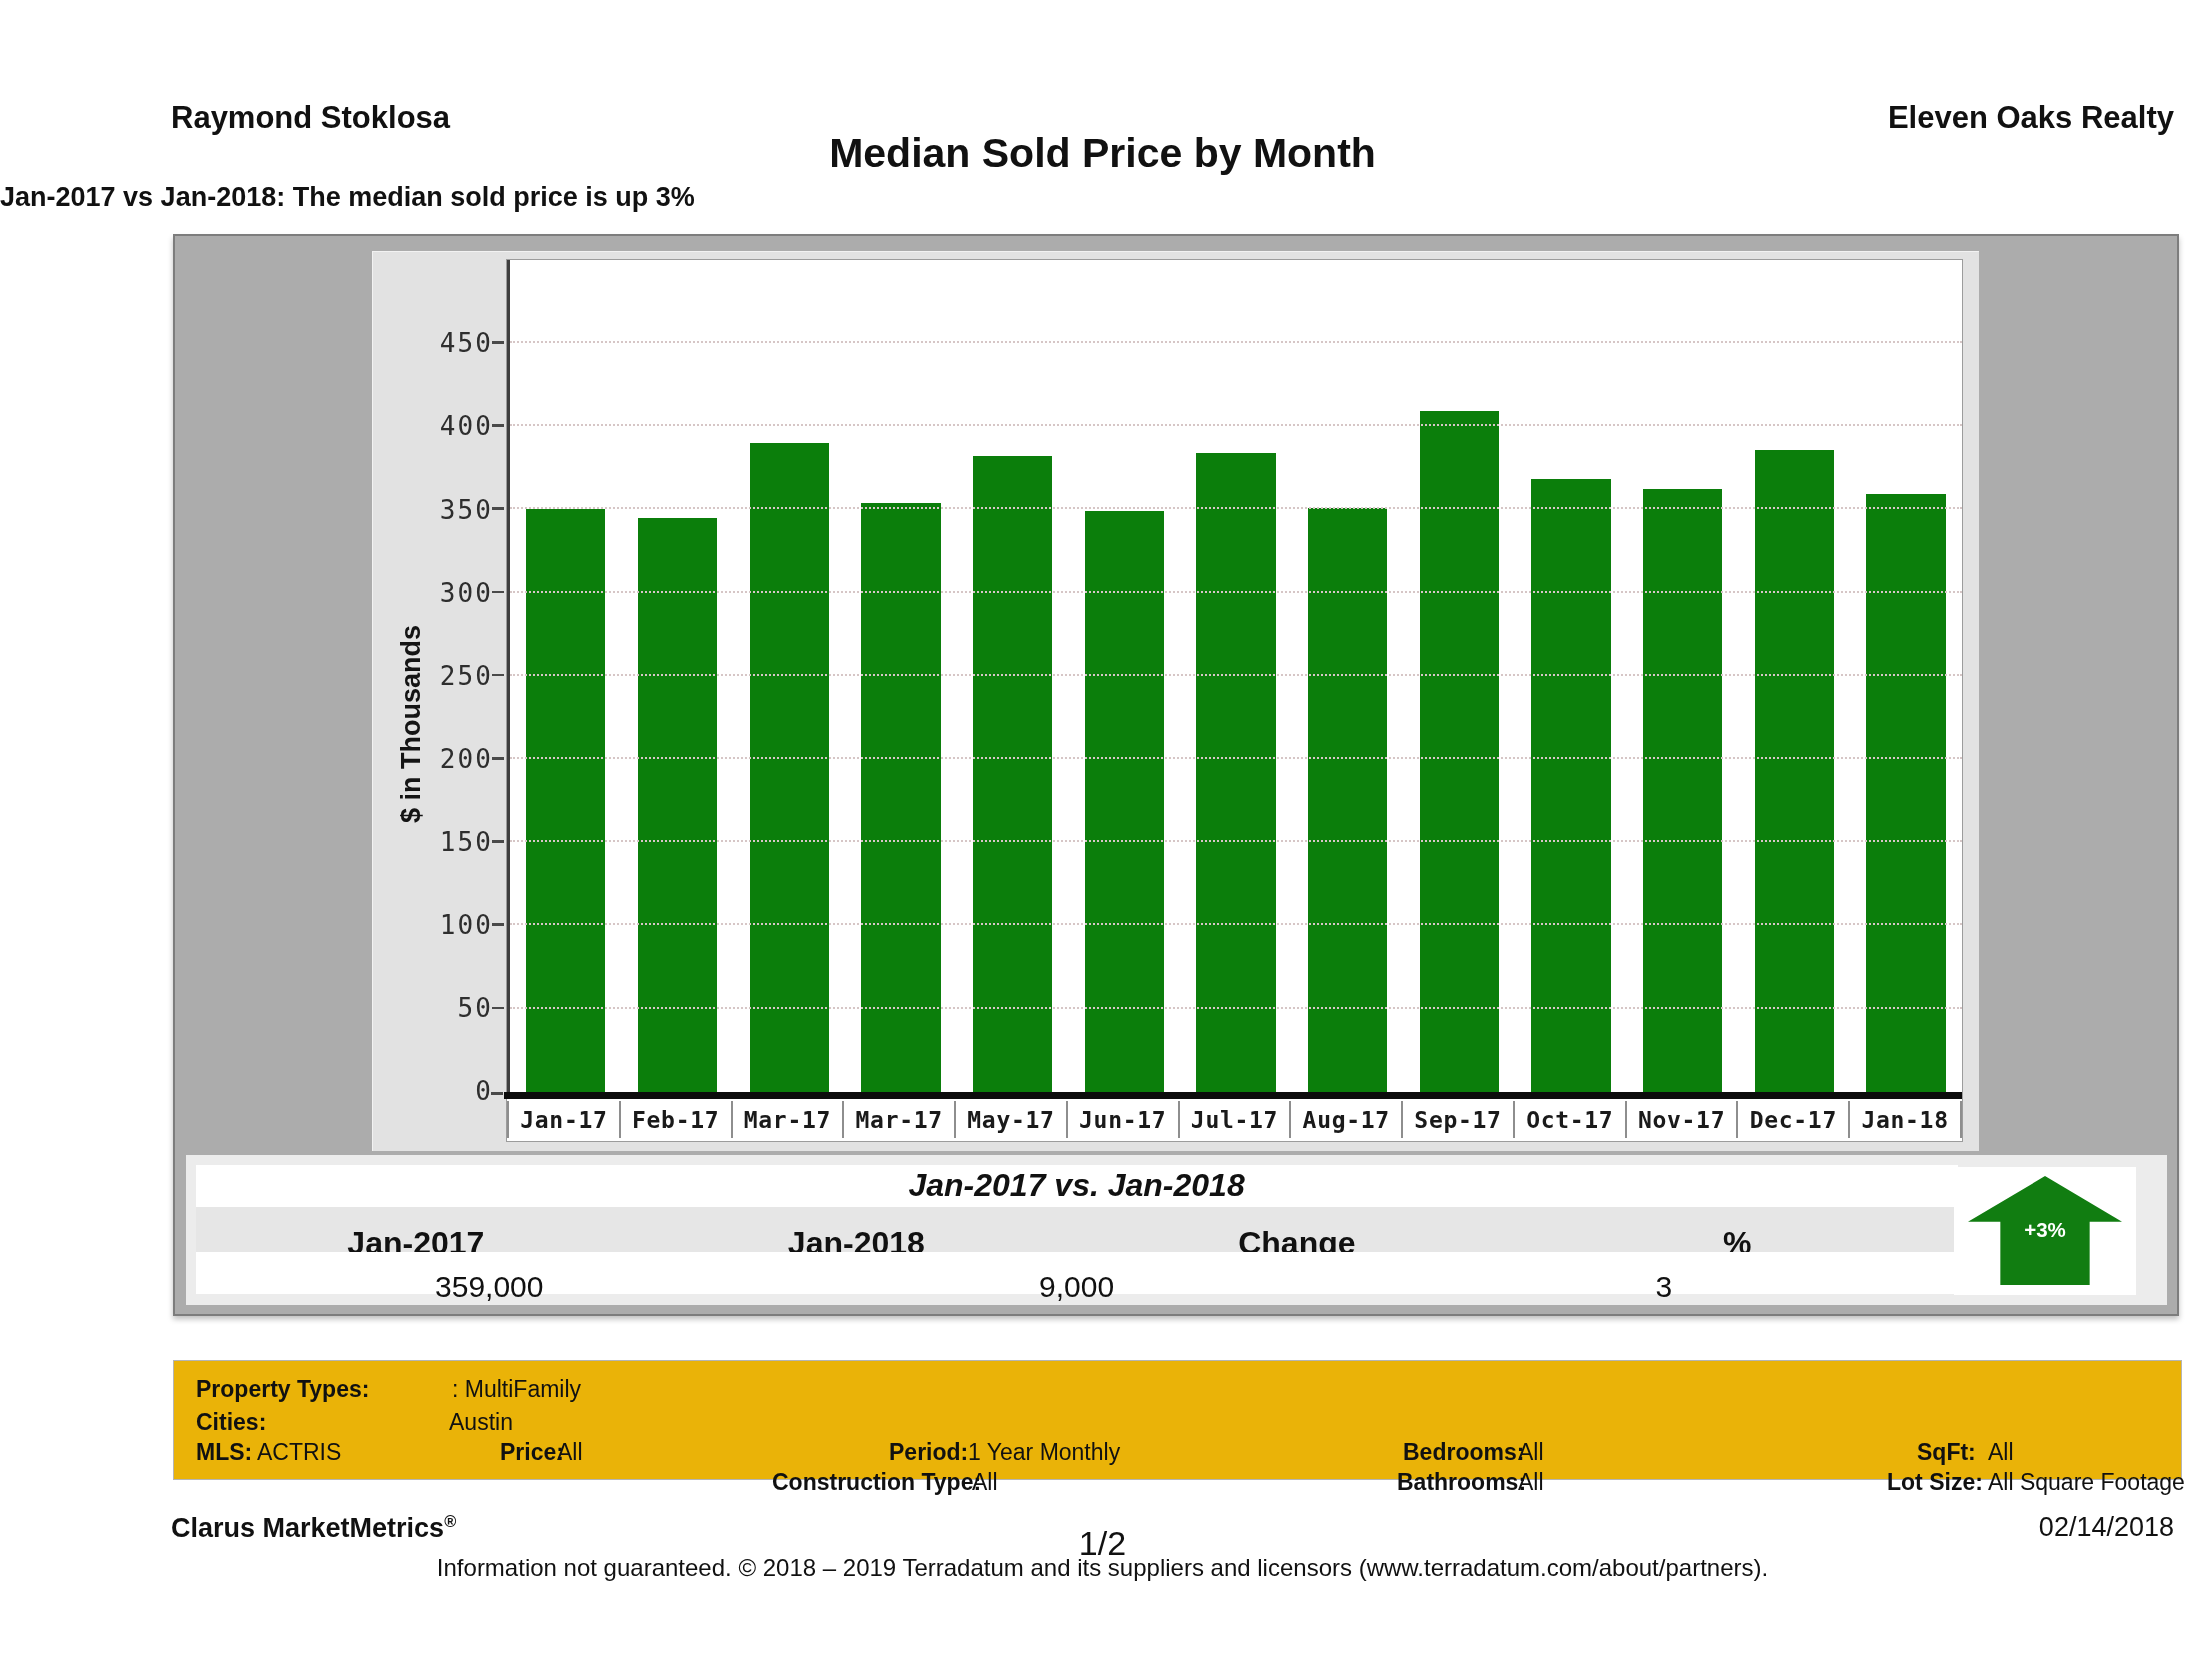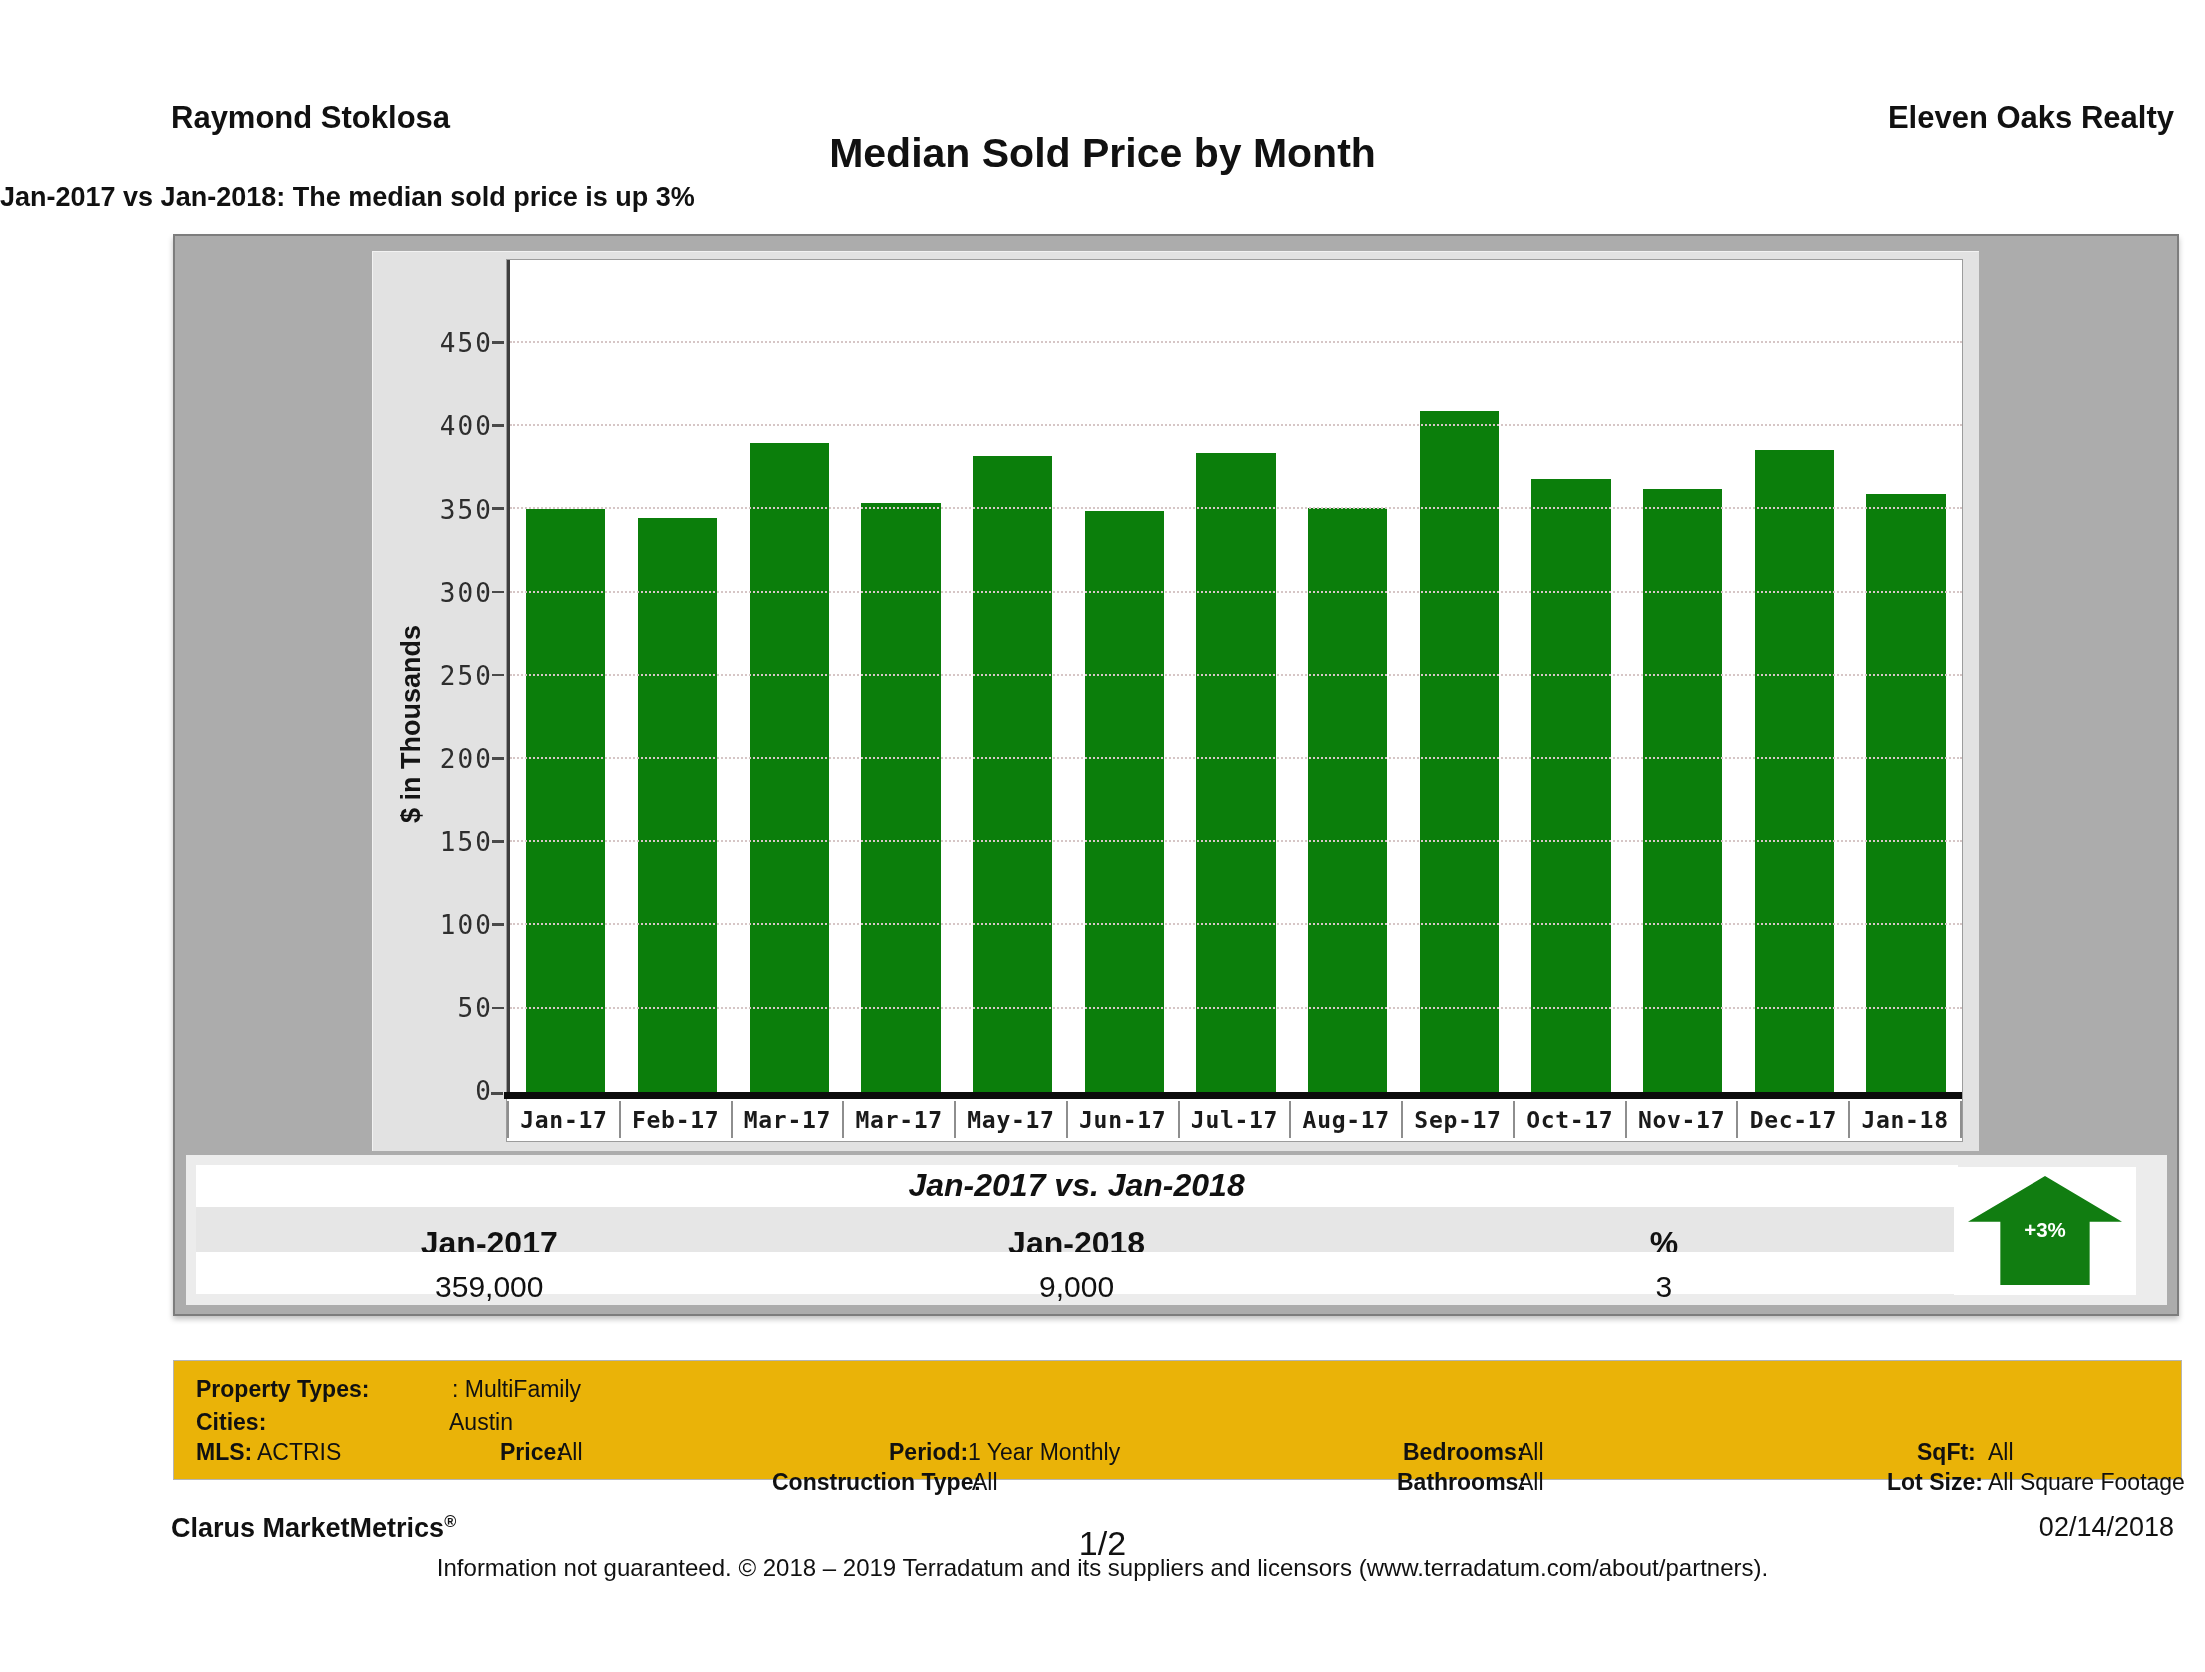--- a/index.html
+++ b/index.html
@@ -172,20 +172,21 @@
       </div>
     </div>
 
     <div class="table-panel">
       <div class="t-row t-title-row">
         <div class="t-title">Jan-2017 vs. Jan-2018</div>
       </div>
       <div class="t-row t-head-row">
         <div class="t-cell">Jan-2017</div>
         <div class="t-cell">Jan-2018</div>
+        <div class="t-cell">Change</div>
         <div class="t-cell">%</div>
       </div>
       <div class="t-row t-vals-row">
         <div class="t-cell">359,000</div>
         <div class="t-cell">9,000</div>
         <div class="t-cell">3</div>
       </div>
       <div class="arrow-box">
         <div class="arrow">
           <div class="arrow-label">+3%</div>

